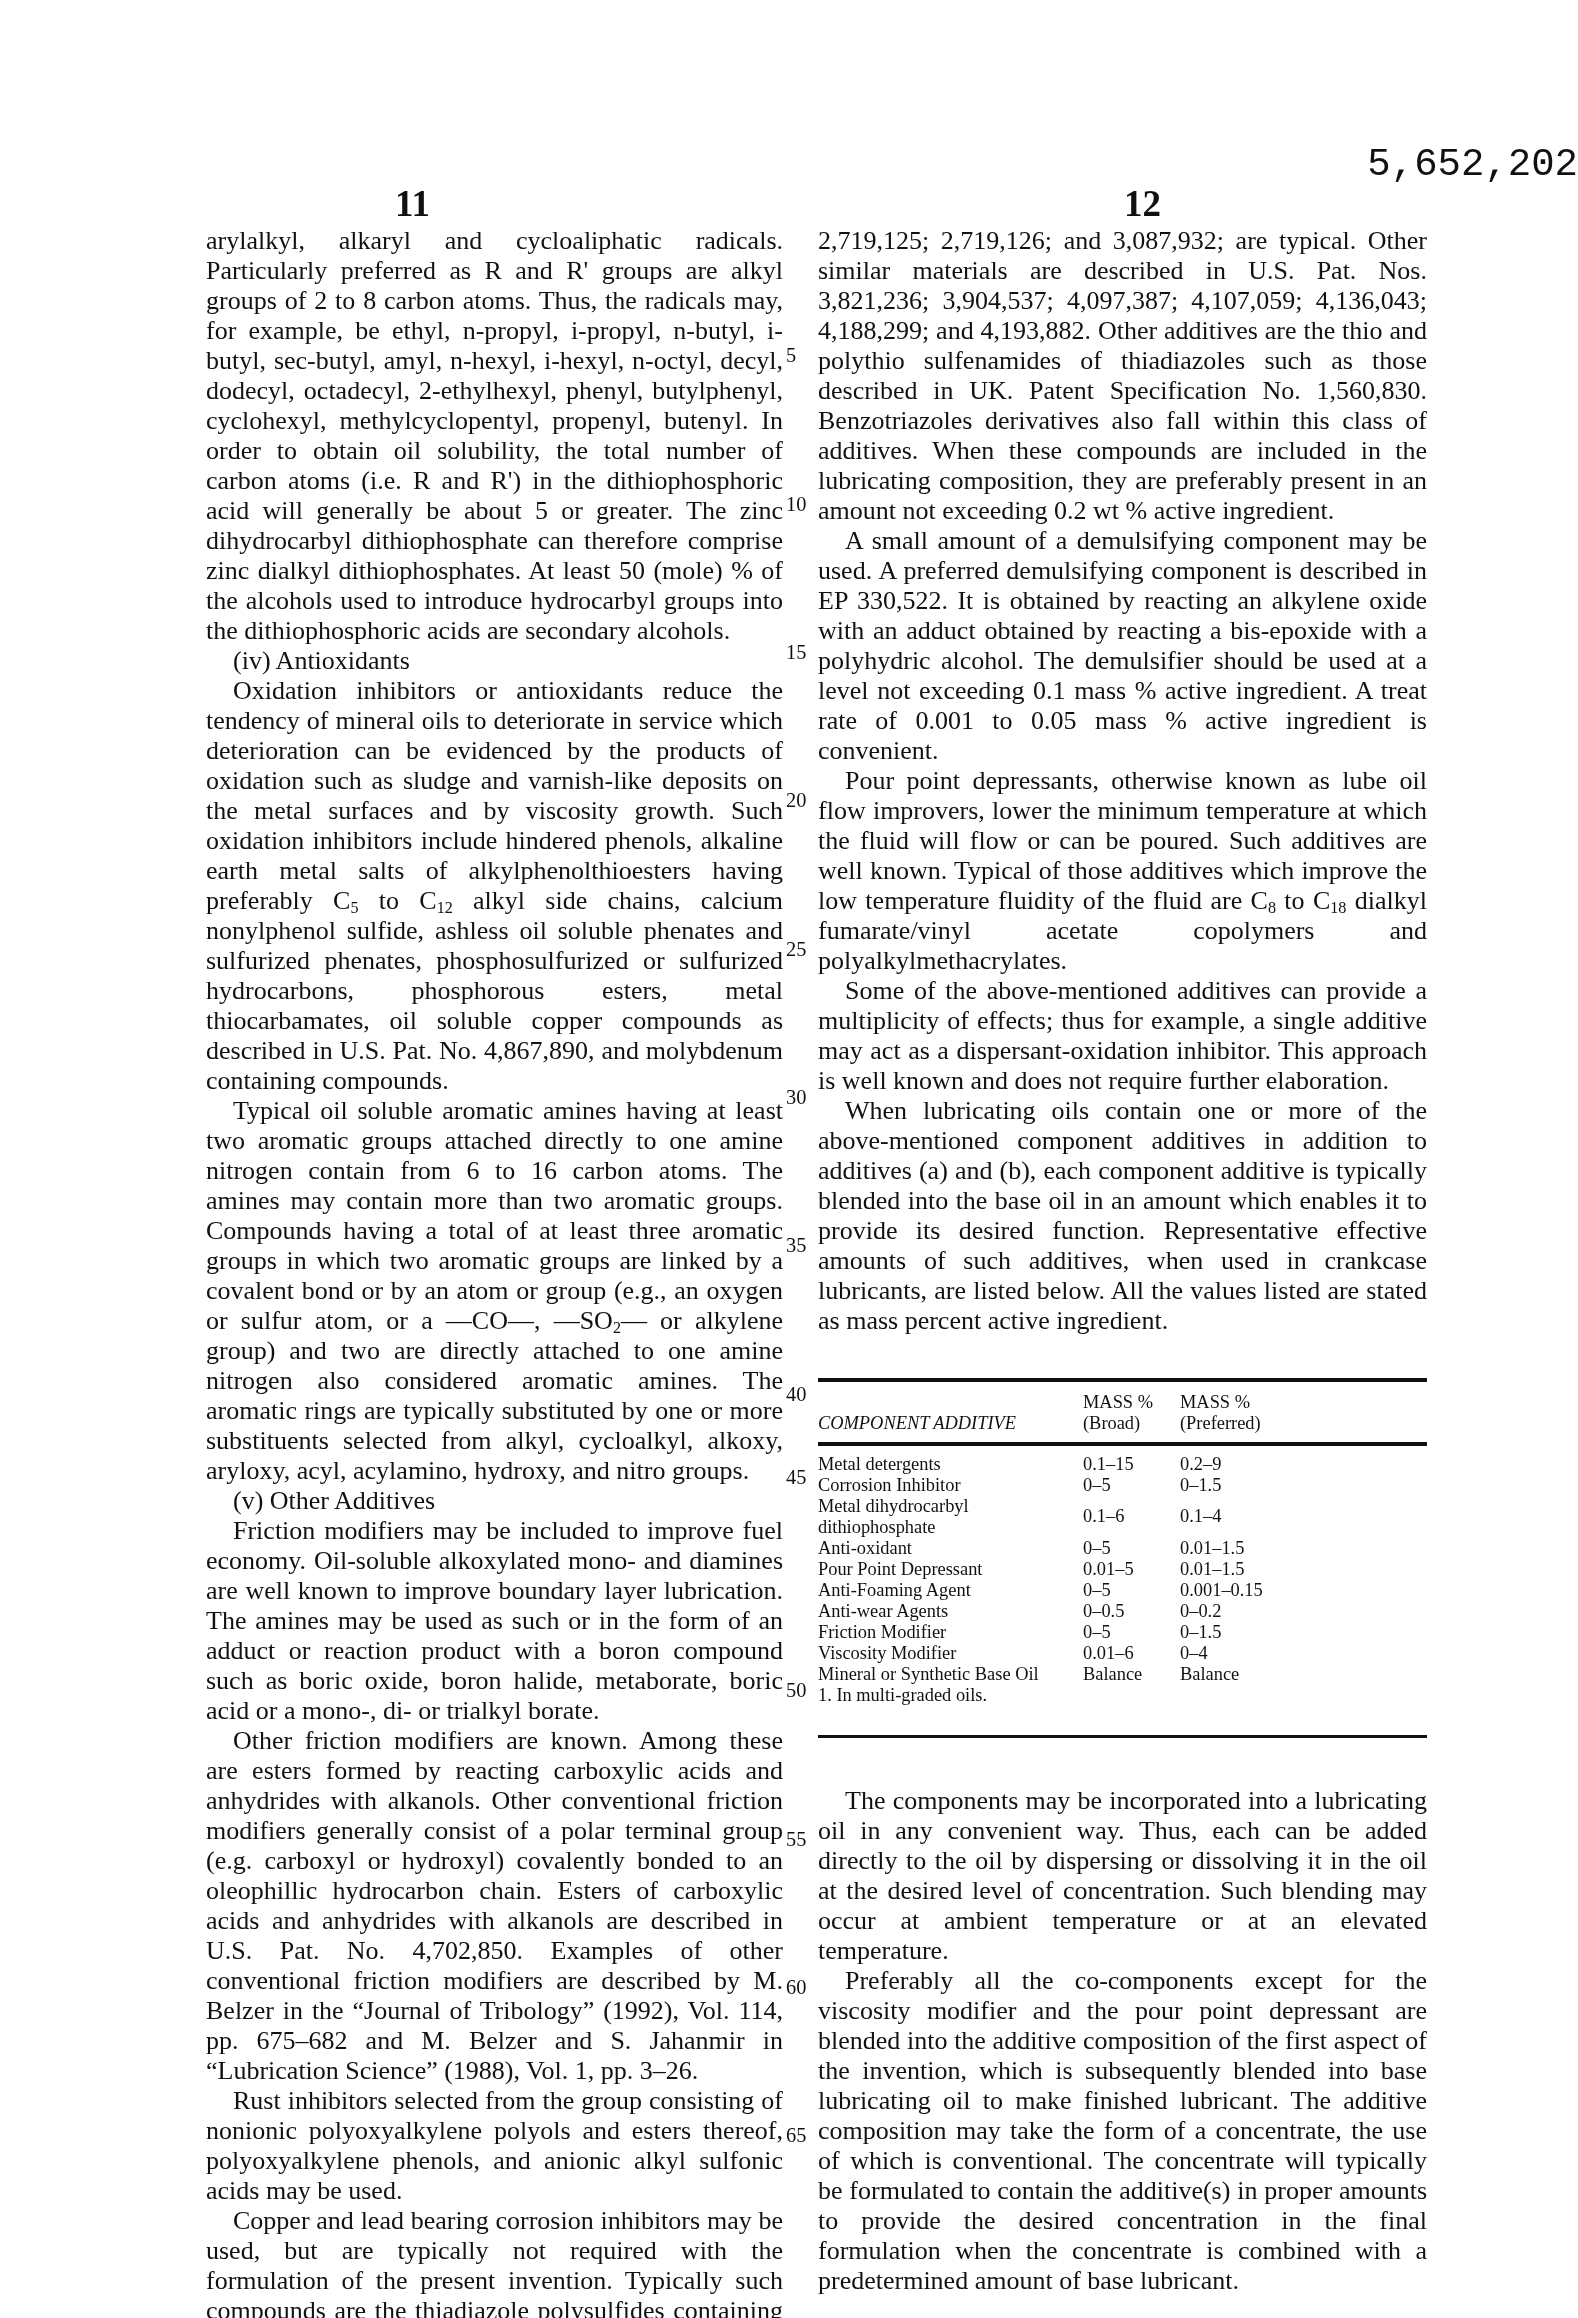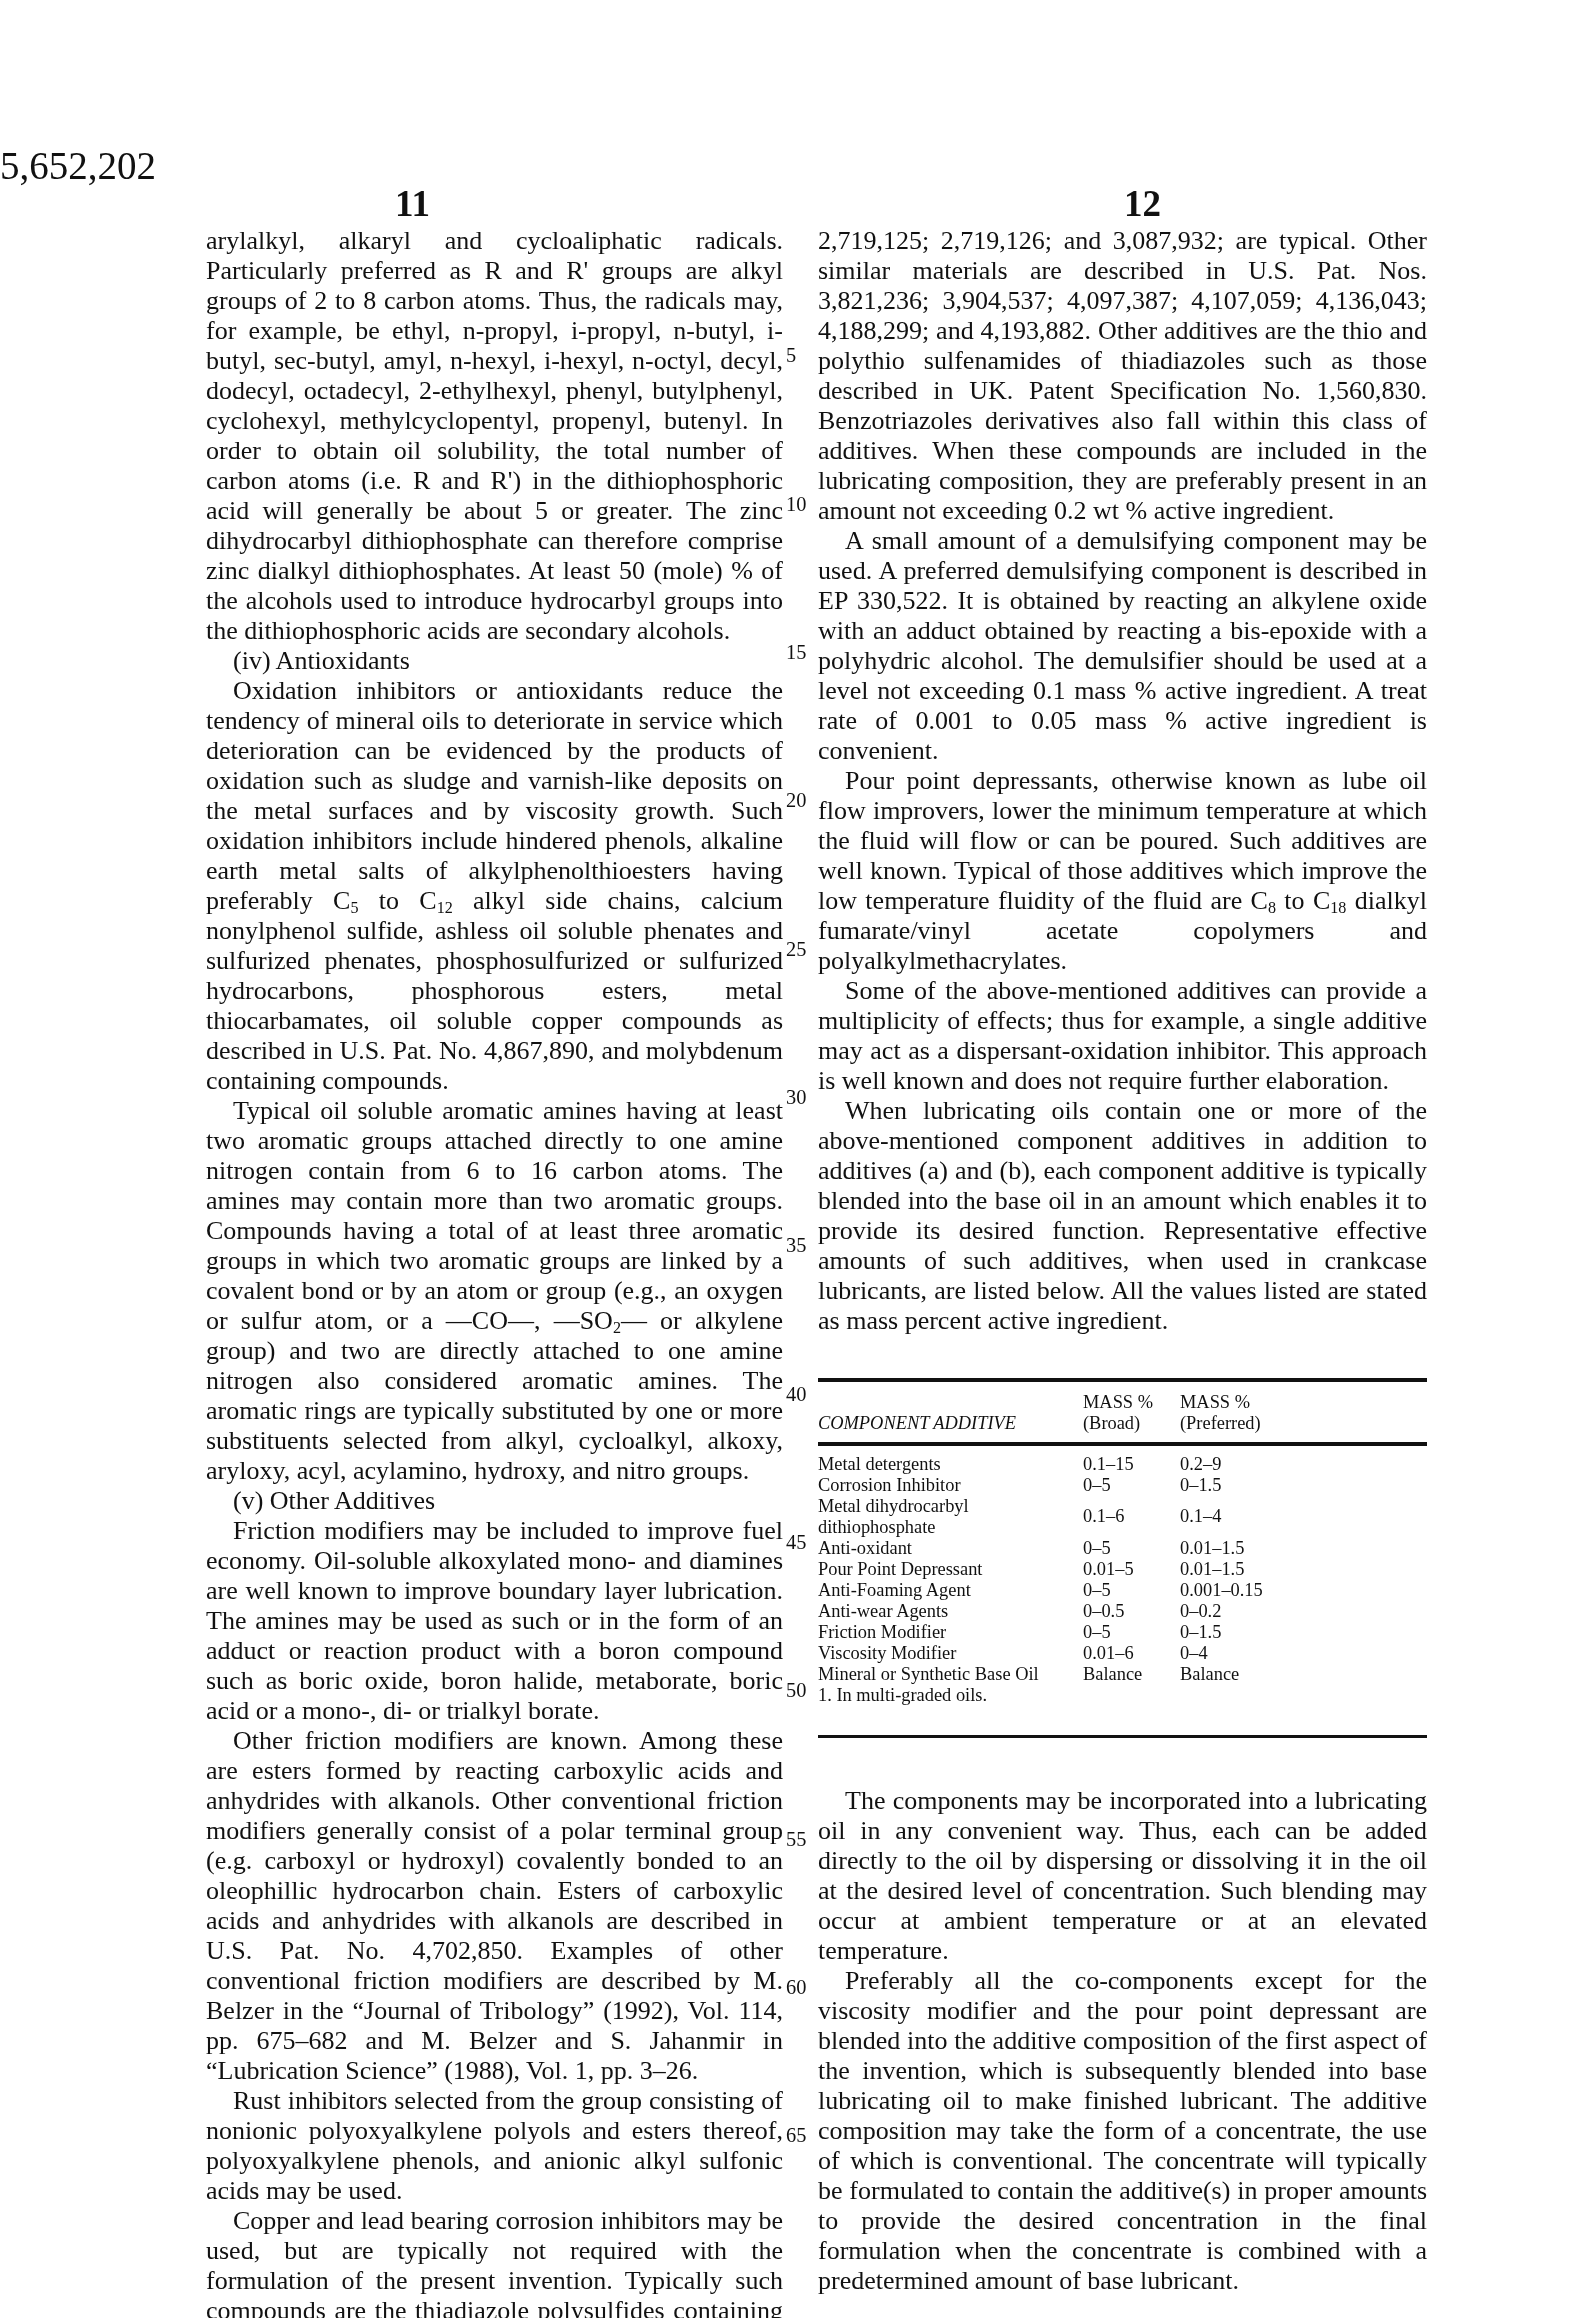--- a/index.html
+++ b/index.html
@@ -1,17 +1,17 @@
 <!DOCTYPE html>
 <html style="font-size:11px"><head>
 <meta charset="utf-8">
 <style>
   html, body { margin:0; padding:0; background:#ffffff; }
   body { width:1578px; height:2319px; position:relative; overflow:hidden; color:#111; font-family:"Liberation Serif", serif; }
-  .patent-no { position:absolute; left:0; width:1578px; top:143px; text-align:left; font-size:39px; letter-spacing:0; }
+  .patent-no { position:absolute; left:0; width:1578px; top:143px; text-align:right; font-size:39px; letter-spacing:0;font-family:Liberation Mono, monospace; }
   .col-no { position:absolute; top:182px; font-size:37px; font-weight:bold; }
   .col-no.left { left:395px; }
   .col-no.right { left:1124px; }
   .column { position:absolute; top:226px; font-size:26px; line-height:30px; text-align:justify; }
   .column.left { left:206px; width:577px; }
   .column.right { left:818px; width:609px; }
   .para { margin:0; text-indent:27px; }
   .para.noindent { text-indent:0; }
   .heading { margin:0; text-indent:27px; text-align:left; }
   .line-numbers { position:absolute; left:786px; top:226px; width:27px; font-size:20.4px; }
@@ -50,21 +50,21 @@
 
 <div class="line-numbers">
   <span class="ln" style="top:118px">5</span>
   <span class="ln" style="top:267px">10</span>
   <span class="ln" style="top:415px">15</span>
   <span class="ln" style="top:563px">20</span>
   <span class="ln" style="top:712px">25</span>
   <span class="ln" style="top:860px">30</span>
   <span class="ln" style="top:1008px">35</span>
   <span class="ln" style="top:1157px">40</span>
-  <span class="ln" style="top:1305px">45</span>
+  <span class="ln" style="top:1240px">45</span>
   <span class="ln" style="top:1453px">50</span>
   <span class="ln" style="top:1602px">55</span>
   <span class="ln" style="top:1750px">60</span>
   <span class="ln" style="top:1898px">65</span>
 </div>
 
 <div class="column right">
   <p class="para noindent">2,719,125; 2,719,126; and 3,087,932; are typical. Other similar materials are described in U.S. Pat. Nos. 3,821,236; 3,904,537; 4,097,387; 4,107,059; 4,136,043; 4,188,299; and 4,193,882. Other additives are the thio and polythio sulfenamides of thiadiazoles such as those described in UK. Patent Specification No. 1,560,830. Benzotriazoles derivatives also fall within this class of additives. When these compounds are included in the lubricating composition, they are preferably present in an amount not exceeding 0.2 wt % active ingredient.</p>
   <p class="para">A small amount of a demulsifying component may be used. A preferred demulsifying component is described in EP 330,522. It is obtained by reacting an alkylene oxide with an adduct obtained by reacting a bis-epoxide with a polyhydric alcohol. The demulsifier should be used at a level not exceeding 0.1 mass % active ingredient. A treat rate of 0.001 to 0.05 mass % active ingredient is convenient.</p>
   <p class="para"><span>Pour point depressants, otherwise known as lube oil flow improvers, lower the minimum temperature at which the fluid will flow or can be poured. Such additives are well known. Typical of those additives which improve the low temperature fluidity of the fluid are C</span><sub>8</sub><span> to C</span><sub>18</sub><span> dialkyl fumarate/vinyl acetate copolymers and polyalkylmethacrylates.</span></p>

